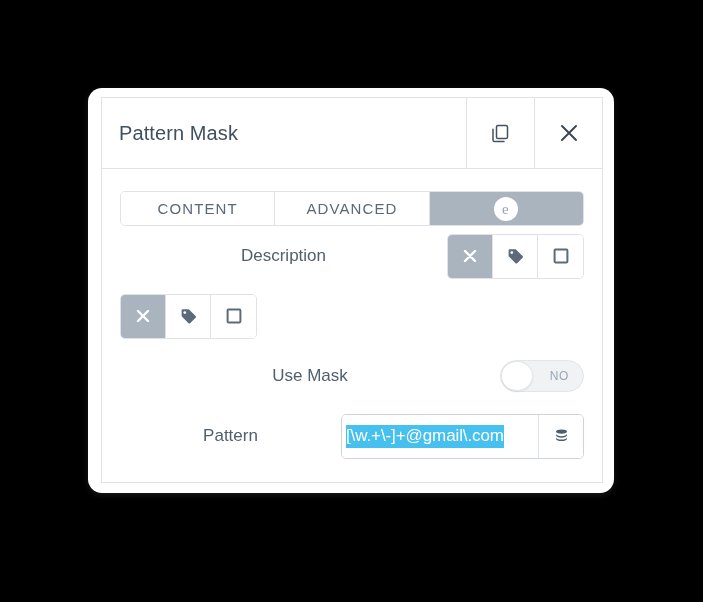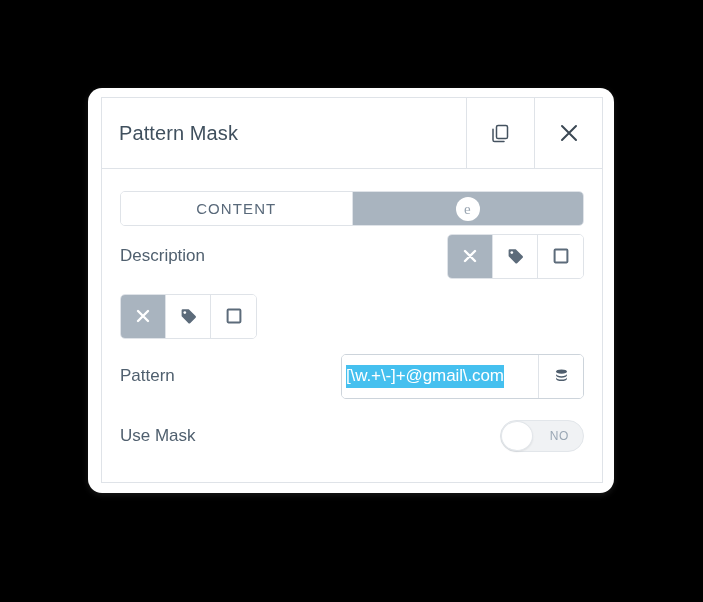--- a/index.html
+++ b/index.html
@@ -23,20 +23,21 @@
   .dialog-shell {
     position: absolute;
     left: 88px;
     top: 88px;
     width: 526px;
     height: 405px;
     background: #ffffff;
     border-radius: 14px;
     box-shadow: 0 2px 6px rgba(255,255,255,0.10);
     box-sizing: border-box;
+    text-align: center;
   }
 
   
   .dialog-panel {
     position: absolute;
     left: 13px;
     top: 9px;
     width: 502px;
     height: 386px;
     background: #ffffff;
@@ -287,20 +288,23 @@
       </div>
 
       <div class="dialog-body">
 
         <div class="tab-bar">
 
           <div class="tab">
             <span>CONTENT</span>
           </div>
 
+          <div class="tab">
+            <span>ADVANCED</span>
+          </div>
 
           <div class="tab active-icon-tab">
             <span class="brand-logo">
               <svg width="18" height="18" viewBox="0 0 18 18" fill="none">
                 <text x="9" y="13.6" text-anchor="middle" font-family="Liberation Serif, serif" font-size="15" fill="#9aa6b2">e</text>
               </svg>
             </span>
           </div>
         </div>
 
@@ -349,53 +353,53 @@
                   <svg width="19" height="19" viewBox="0 0 19 19" fill="none">
                     <path d="M2.6 3.3A1.1 1.1 0 0 1 3.7 2.2h5.5c.3 0 .6.1.8.3l6.6 6.6c.5.5.5 1.2 0 1.6l-5.5 5.5c-.5.5-1.2.5-1.6 0L2.9 9.6a1.1 1.1 0 0 1-.3-.8V3.3z" fill="#5c6b7a"></path>
                     <circle cx="5.8" cy="5.6" r="1.35" fill="#ffffff"></circle>
                   </svg>
                 </span>
               </div>
               <div class="seg-btn">
                 <span>
                   <svg width="18" height="18" viewBox="0 0 18 18" fill="none">
                     <rect x="2.6" y="2.6" width="12.8" height="12.8" rx="0.8" stroke="#5c6b7a" stroke-width="2" fill="none"></rect>
-                  </svg>
-                </span>
-              </div>
-            </div>
-          </div>
-        </div>
-
-        <div class="field-row">
-          <div class="field-label">Pattern</div>
-          <div class="field-control">
-            <div class="input-group">
-              <div class="pattern-input-wrap">
-                <span class="pattern-input">[\w.+\-]+@gmail\.com</span>
-              </div>
-              <div class="input-addon">
-                <span>
-                  <svg width="17" height="17" viewBox="0 0 17 17" fill="none">
-                    <ellipse cx="8.5" cy="3.6" rx="5.4" ry="2.1" fill="#4f5e6d"></ellipse>
-                    <path d="M3.1 6.1c0 1.16 2.42 2.1 5.4 2.1s5.4-.94 5.4-2.1v1.5c0 1.16-2.42 2.1-5.4 2.1s-5.4-.94-5.4-2.1V6.1z" fill="#4f5e6d"></path>
-                    <path d="M3.1 9.4c0 1.16 2.42 2.1 5.4 2.1s5.4-.94 5.4-2.1v1.5c0 1.16-2.42 2.1-5.4 2.1s-5.4-.94-5.4-2.1V9.4z" fill="#4f5e6d"></path>
                   </svg>
                 </span>
               </div>
             </div>
           </div>
         </div>
 
         <div class="field-row">
           <div class="field-label">Use Mask</div>
           <div class="field-control">
             <div class="toggle">
               <span class="toggle-knob"></span>
               <span class="toggle-label">NO</span>
             </div>
           </div>
         </div>
 
+        <div class="field-row">
+          <div class="field-label">Pattern</div>
+          <div class="field-control">
+            <div class="input-group">
+              <div class="pattern-input-wrap">
+                <span class="pattern-input">[\w.+\-]+@gmail\.com</span>
+              </div>
+              <div class="input-addon">
+                <span>
+                  <svg width="17" height="17" viewBox="0 0 17 17" fill="none">
+                    <ellipse cx="8.5" cy="3.6" rx="5.4" ry="2.1" fill="#4f5e6d"></ellipse>
+                    <path d="M3.1 6.1c0 1.16 2.42 2.1 5.4 2.1s5.4-.94 5.4-2.1v1.5c0 1.16-2.42 2.1-5.4 2.1s-5.4-.94-5.4-2.1V6.1z" fill="#4f5e6d"></path>
+                    <path d="M3.1 9.4c0 1.16 2.42 2.1 5.4 2.1s5.4-.94 5.4-2.1v1.5c0 1.16-2.42 2.1-5.4 2.1s-5.4-.94-5.4-2.1V9.4z" fill="#4f5e6d"></path>
+                  </svg>
+                </span>
+              </div>
+            </div>
+          </div>
+        </div>
+
       </div>
     </div>
   </div>
 </div>
 
 </body></html>

